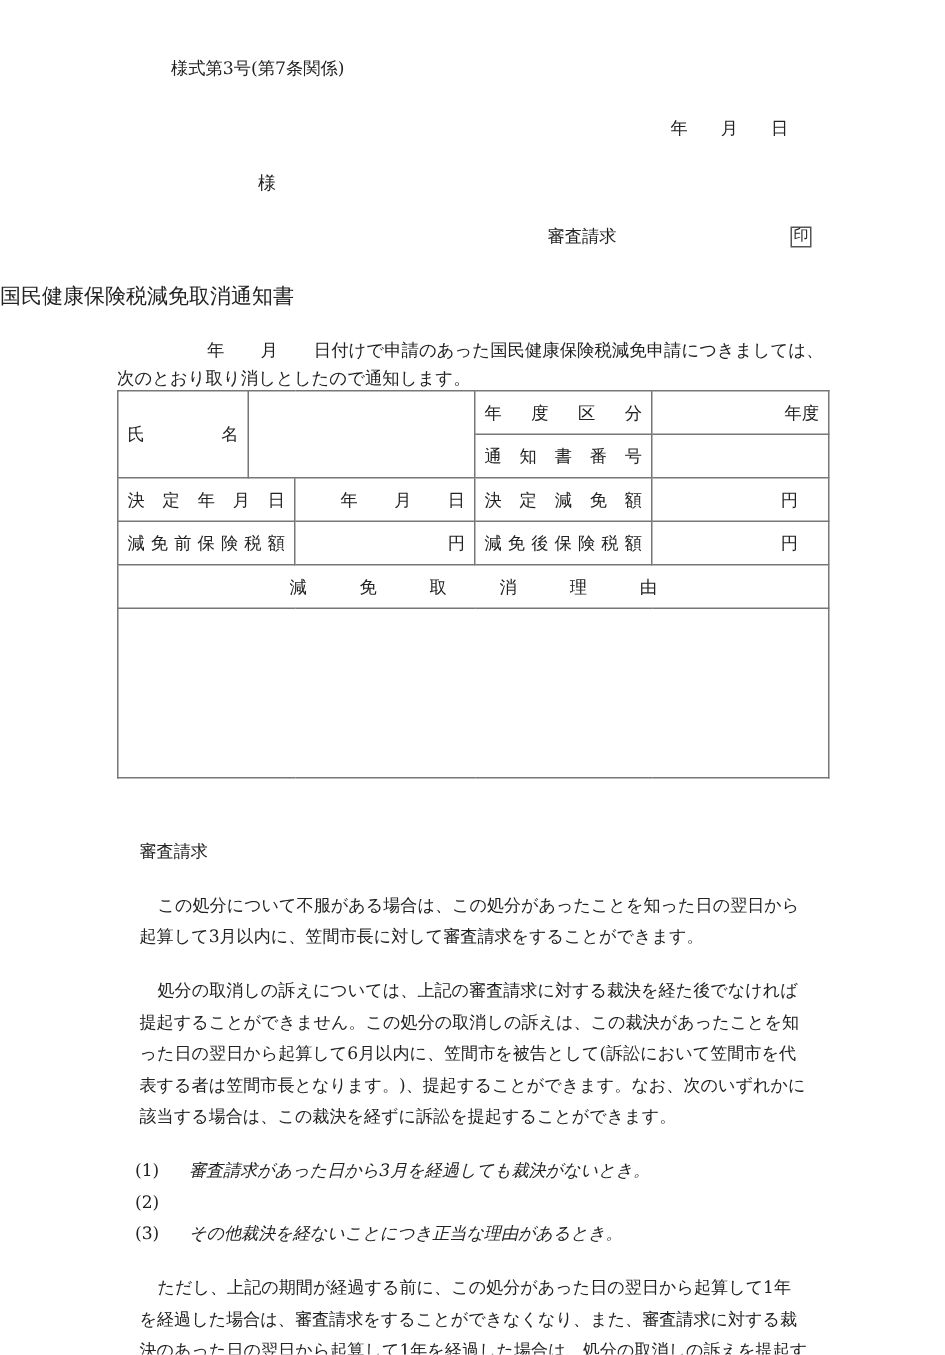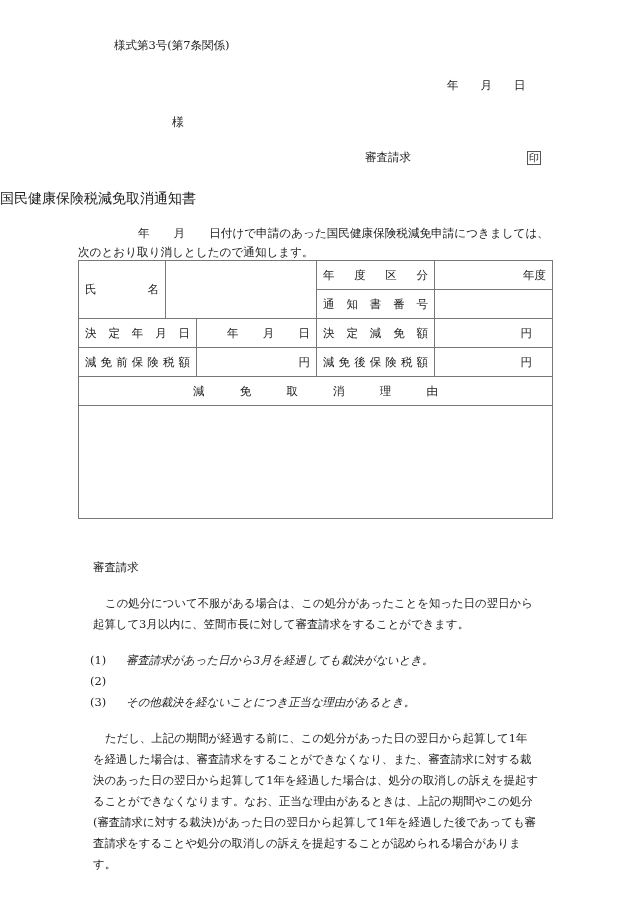--- a/index.html
+++ b/index.html
@@ -159,20 +159,21 @@
   </tr>
   <tr>
     <td colspan="5" id="reason-body"></td>
   </tr>
 </tbody>
   </table>
 
 <div class="abs" id="notes">
   <p>審査請求</p>
   <p class="indent1">この処分について不服がある場合は、この処分があったことを知った日の翌日から起算して3月以内に、笠間市長に対して審査請求をすることができます。</p>
+  <p class="indent1">処分の取消しの訴えについては、上記の審査請求に対する裁決を経た後でなければ提起することができません。この処分の取消しの訴えは、この裁決があったことを知った日の翌日から起算して6月以内に、笠間市を被告として(訴訟において笠間市を代表する者は笠間市長となります。)、提起することができます。なお、次のいずれかに該当する場合は、この裁決を経ずに訴訟を提起することができます。</p>
   <div class="item">
       <span class="num">(1)</span>
       <span class="txt">審査請求があった日から3月を経過しても裁決がないとき。</span>
     </div>
   <div class="item">
       <span class="num">(2)</span>
     </div>
   <div class="item">
       <span class="num">(3)</span>
       <span class="txt">その他裁決を経ないことにつき正当な理由があるとき。</span>

